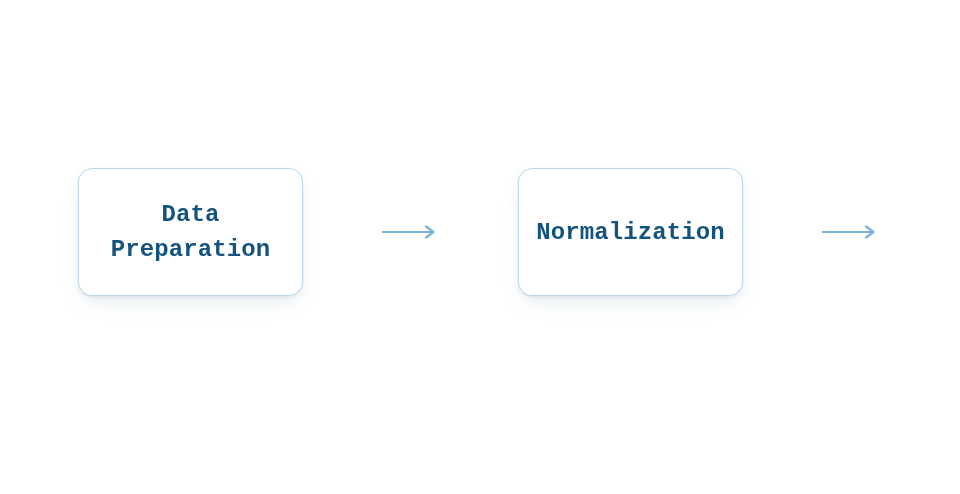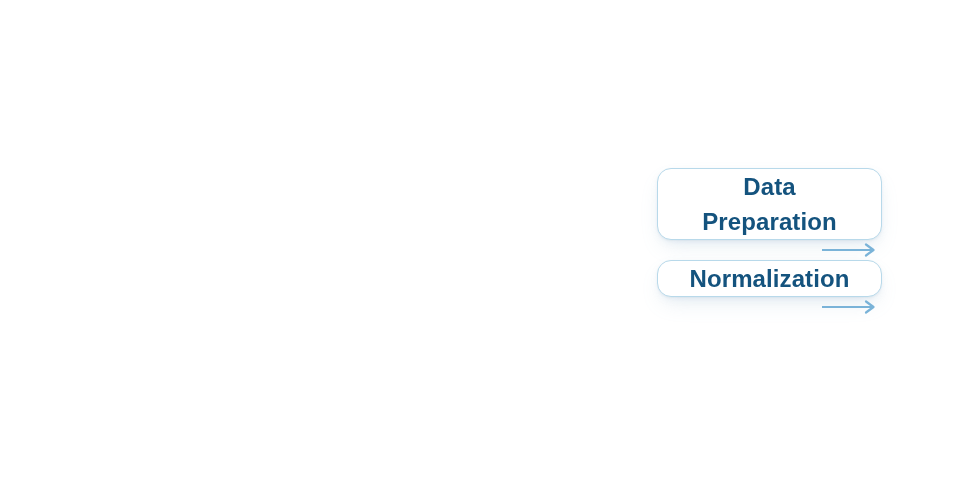--- a/index.html
+++ b/index.html
@@ -23,23 +23,24 @@
   }
 
   
   .flow-row {
     position: absolute;
     left: 78px;
     top: 168px;
     width: 804px;
     height: 128px;
     display: flex;
-    flex-direction: column;
-    align-items: flex-end;
+    flex-direction: row;
+    align-items: center;
     justify-content: space-between;
+    font-family: Liberation Mono, monospace;
   }
 
   
   .node {
     position: relative;
     width: 225px;
     height: 128px;
     box-sizing: border-box;
     background: #ffffff;
     border: 1.4px solid #b8d9ea;

